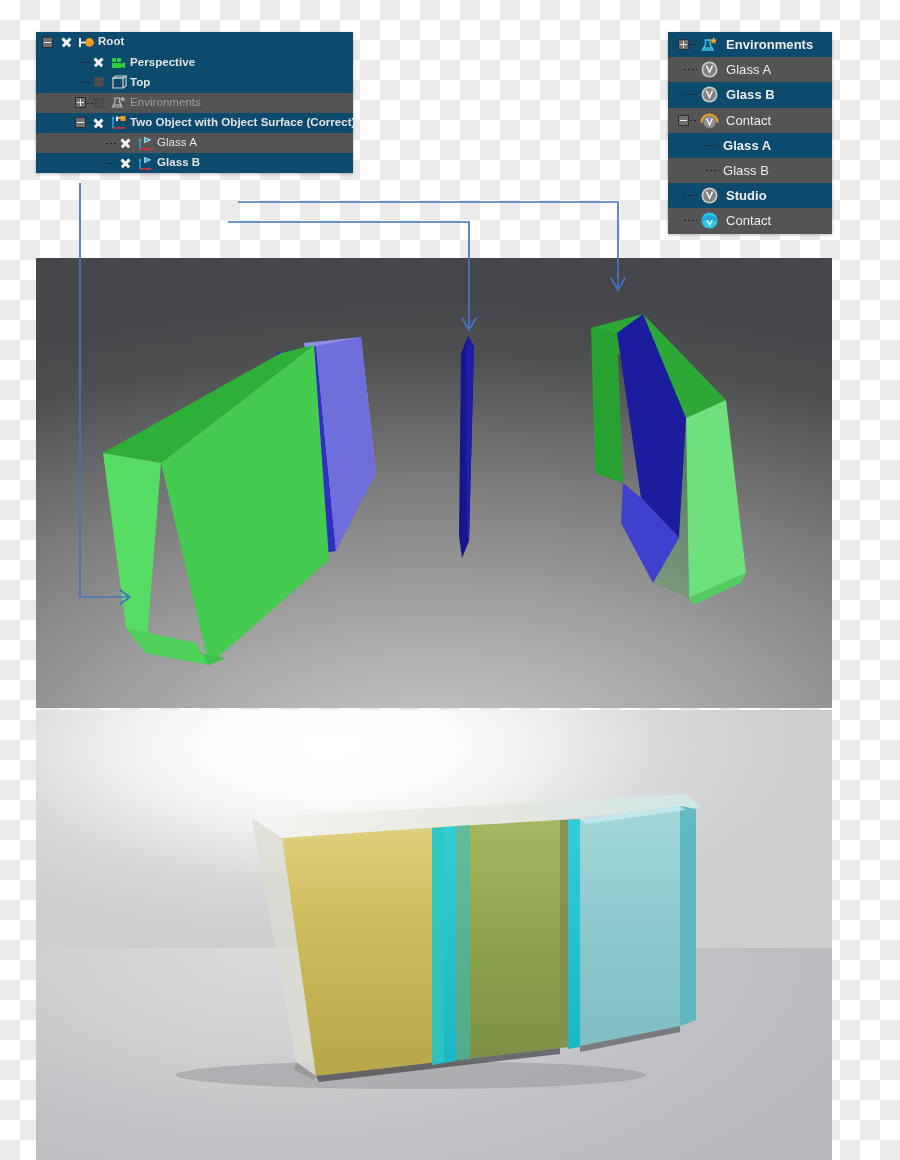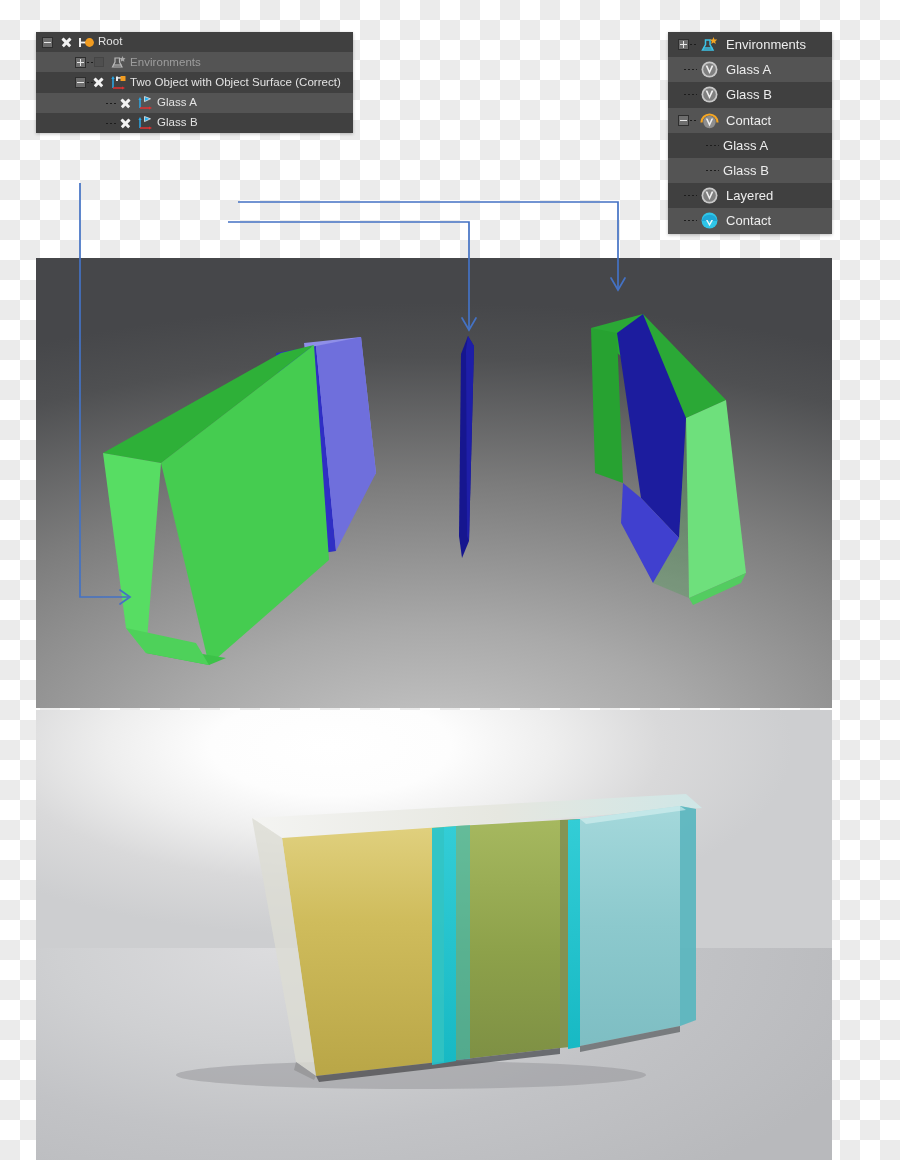--- a/index.html
+++ b/index.html
@@ -31,21 +31,21 @@
   #right-tree { left: 668px; top: 32px; width: 164px; }
 
   .tree-row {
     position: relative;
     height: 20.2px;
     display: flex;
     align-items: center;
     box-sizing: border-box;
     white-space: nowrap;
   }
-  .tree-row.alt { background: #404040; }
+  .tree-row.alt { background: #0c4a6e; font-weight: bold; }
   .tree-row.dk  { background: #545454; }
 
   .tree-label {
     color: #e3e3e3;
     font-size: 11.5px;
     letter-spacing: 0.05px;
     line-height: 1;
     padding-left: 3px;
   }
   .tree-label.dim { color: #9d9d9d; }
@@ -289,22 +289,53 @@
         <svg width="17" height="17" viewBox="0 0 17 17">
           <rect x="1" y="4" width="2" height="9" fill="#f0f0f0"></rect>
           <rect x="2" y="7.6" width="6" height="1.8" fill="#f0f0f0"></rect>
           <circle cx="11.5" cy="8.5" r="4.4" fill="#f29c20"></circle>
         </svg>
       </span>
       <span class="tree-label">Root</span>
     </div>
 
 
-
-
+    <div class="tree-row alt">
+      <div class="hguide" style="left:44px; top:10px; width:12px;"></div>
+      <span class="spacer" style="width:56px;"></span>
+      <span class="vis-x"></span>
+      <span class="spacer" style="width:5px;"></span>
+      <span class="icon-wrap">
+        <svg width="17" height="17" viewBox="0 0 17 17">
+          <rect x="2" y="4" width="4" height="4" rx="1" fill="#2fcf3e"></rect>
+          <rect x="7" y="4" width="4" height="4" rx="1" fill="#2fcf3e"></rect>
+          <rect x="2" y="9" width="9" height="5" fill="#2fcf3e"></rect>
+          <polygon points="11,10 15,8 15,14 11,13" fill="#2fcf3e"></polygon>
+        </svg>
+      </span>
+      <span class="tree-label">Perspective</span>
+    </div>
+
+
+    <div class="tree-row alt">
+      <div class="hguide" style="left:44px; top:10px; width:12px;"></div>
+      <span class="spacer" style="width:58px;"></span>
+      <span class="vis-box"></span>
+      <span class="spacer" style="width:6px;"></span>
+      <span class="icon-wrap">
+        <svg width="17" height="17" viewBox="0 0 17 17">
+          <polygon points="3,4 13,4 13,14 3,14" fill="none" stroke="#cfcfcf" stroke-width="1.2"></polygon>
+          <polygon points="3,4 6,2 16,2 13,4" fill="none" stroke="#cfcfcf" stroke-width="1.2"></polygon>
+          <line x1="13" y1="4" x2="16" y2="2" stroke="#cfcfcf" stroke-width="1.2"></line>
+          <line x1="13" y1="14" x2="16" y2="12" stroke="#cfcfcf" stroke-width="1.2"></line>
+          <line x1="16" y1="2" x2="16" y2="12" stroke="#cfcfcf" stroke-width="1.2"></line>
+        </svg>
+      </span>
+      <span class="tree-label">Top</span>
+    </div>
 
     <div class="tree-row dk">
       <div class="expander plus" style="left:39px;"></div>
       <div class="hguide" style="left:51px; top:10px; width:6px;"></div>
       <span class="spacer" style="width:58px;"></span>
       <span class="vis-box"></span>
       <span class="spacer" style="width:6px;"></span>
       <span class="icon-wrap">
         <svg width="17" height="17" viewBox="0 0 17 17">
           <path d="M5 4 L5 8 L2.5 13 L12 13 L9.5 8 L9.5 4 Z" fill="none" stroke="#b9b9b9" stroke-width="1.2"></path>
@@ -449,21 +480,21 @@
       <div class="hguide" style="left:16px; top:12px; width:13px;"></div>
       <span class="spacer" style="width:32px;"></span>
       <span class="icon-wrap lg">
         <svg width="19" height="19" viewBox="0 0 19 19">
           <circle cx="9.5" cy="9.5" r="8" fill="#c9c9c9"></circle>
           <circle cx="9.5" cy="9.5" r="6.3" fill="#7f7f7f"></circle>
           <path d="M5.5 5.6 L9.5 14 L13.5 5.6 L11.6 5.6 L9.5 10.4 L7.4 5.6 Z" fill="#efefef"></path>
         </svg>
       </span>
       <span class="spacer" style="width:4px;"></span>
-      <span class="tree-label big">Layered</span>
+      <span class="tree-label big">Studio</span>
     </div>
 
     <div class="tree-row dk" style="height:25.2px;">
       <div class="hguide" style="left:16px; top:12px; width:13px;"></div>
       <span class="spacer" style="width:32px;"></span>
       <span class="icon-wrap lg">
         <svg width="19" height="19" viewBox="0 0 19 19">
           <circle cx="9.5" cy="9.5" r="8" fill="#2fc6e8"></circle>
           <path d="M1.8 10 A7.9 7.9 0 0 1 17.2 10 Z" fill="#1fa8d8"></path>
           <path d="M6 9 L9.5 15.2 L13 9 L11.4 9 L9.5 12.6 L7.6 9 Z" fill="#eaf7fb"></path>

